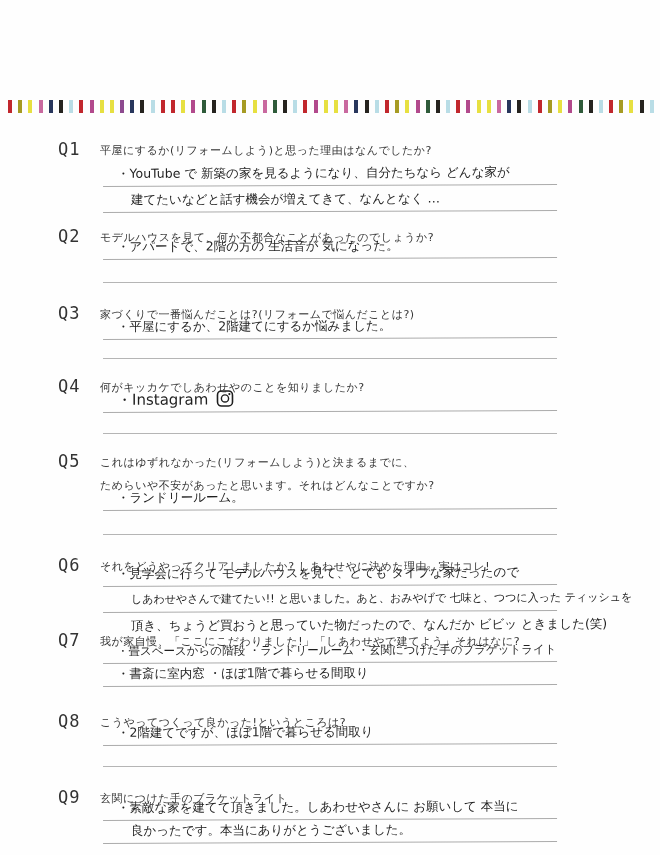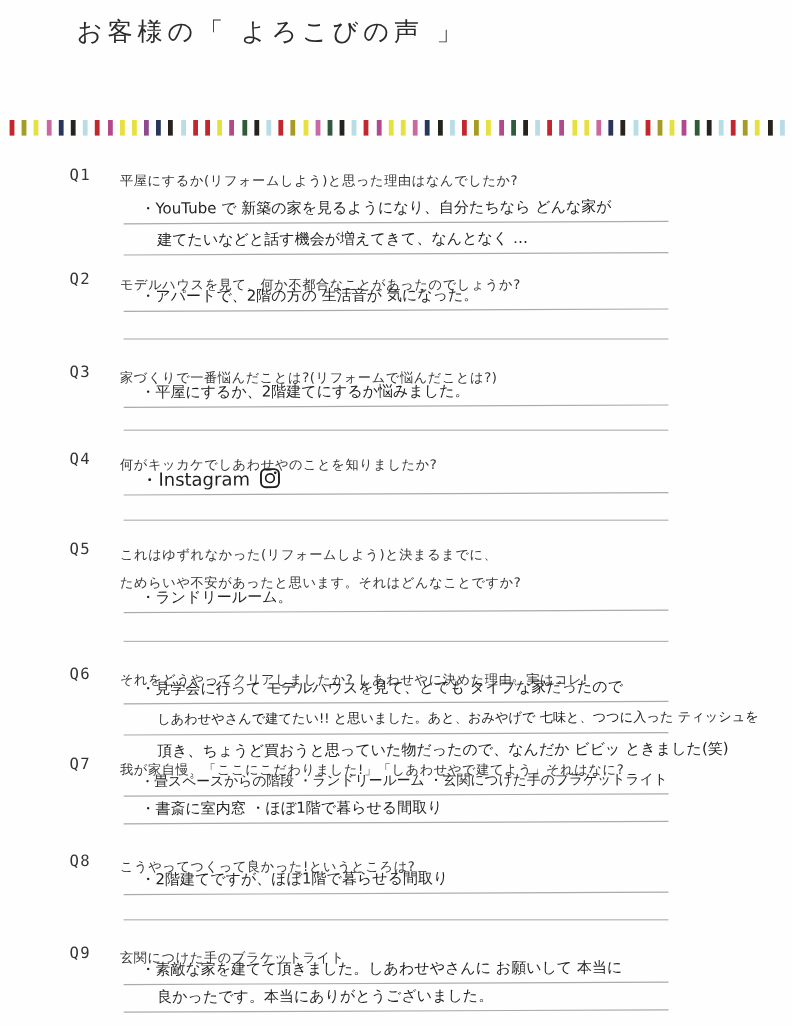--- a/index.html
+++ b/index.html
@@ -15,21 +15,21 @@
   }
   .stripe{
     position:absolute;left:8px;right:6px;top:100px;height:13px;
     display:flex;justify-content:space-between;align-items:stretch;
   }
   .stripe .bar{flex:0 0 4px;height:13px;}
   .qblock{position:absolute;left:0;right:0;}
   .qnum{
     position:absolute;left:58px;top:0;
     font-family:"DejaVu Sans Mono","Liberation Mono",monospace;
-    font-size:13px;letter-spacing:1px;color:#333;
+    font-size:17px;letter-spacing:1px;color:#333;
   }
   .qtext{
     position:absolute;left:100px;top:0;width:540px;
     font-size:11px;line-height:23px;letter-spacing:0.5px;color:#353535;
     white-space:pre-line;
   }
   .ansline{
     position:absolute;left:103px;width:454px;height:24px;
     box-sizing:border-box;border-bottom:1px solid #ababab;
     font-size:12.5px;line-height:22px;color:#1f1f1f;
@@ -45,21 +45,20 @@
   }
   .iglyph{
     display:inline-block;vertical-align:-3px;margin-left:8px;
   }
 </style>
 </head>
 <body>
 
 <div class="page">
 
-  <div class="title">お客様の「 よろこびの声 」</div>
 
   <div class="stripe">
       <div class="bar" style="background: rgb(193, 39, 45);"></div>
       <div class="bar" style="background: rgb(166, 155, 35);"></div>
       <div class="bar" style="background: rgb(231, 224, 65);"></div>
       <div class="bar" style="background: rgb(201, 105, 159);"></div>
       <div class="bar" style="background: rgb(40, 54, 92);"></div>
       <div class="bar" style="background: rgb(38, 35, 31);"></div>
       <div class="bar" style="background: rgb(185, 221, 230);"></div>
       <div class="bar" style="background: rgb(193, 39, 45);"></div>

